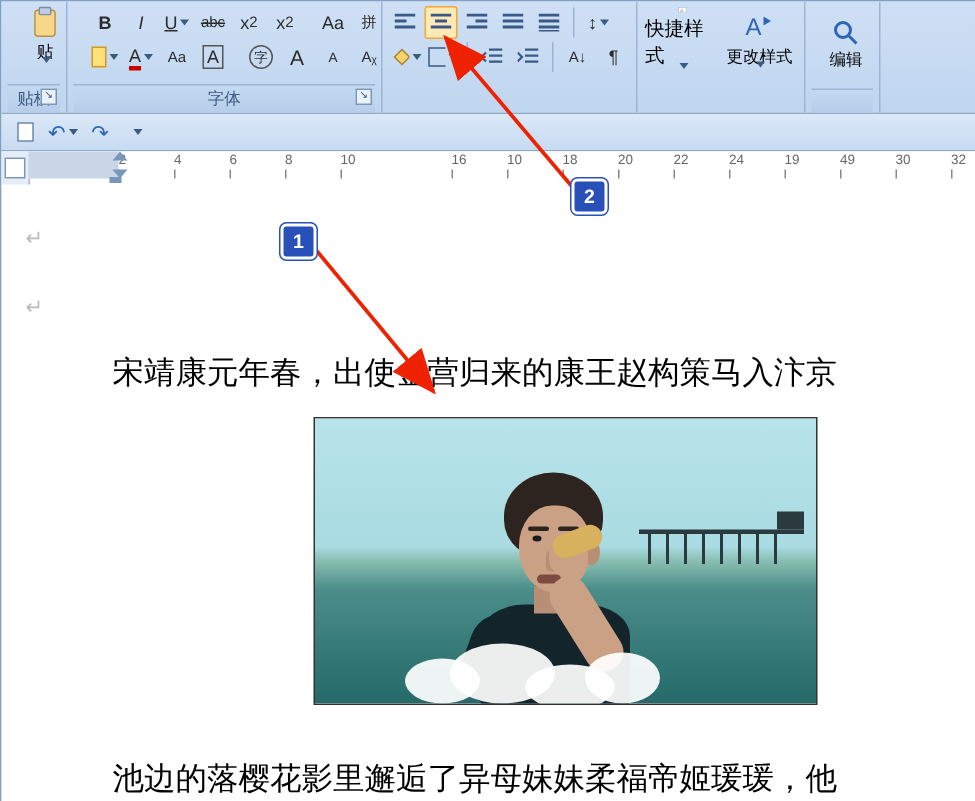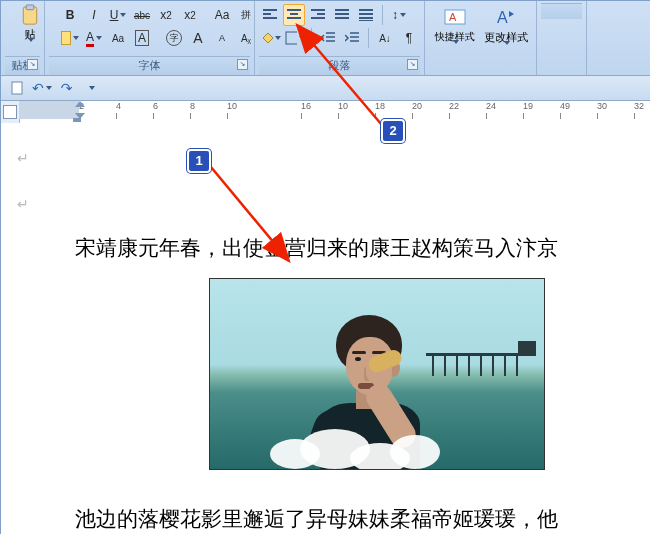--- a/index.html
+++ b/index.html
@@ -215,48 +215,53 @@
           </span>
         <span class="sep"></span>
         <span class="btn">
             <span style="font-size:10px">A↓</span>
           </span>
         <span class="btn">
             <span>¶</span>
           </span>
       </div>
     </div>
-    <div class="group-title">
-      <span>段落</span>
-      <span class="dlaunch">↘</span>
-    </div>
   </div>
 
   <div class="group" style="width:112px">
     <div class="group-body" style="display:flex">
       <div class="big" style="width:52px">
         <svg class="ico24" viewBox="0 0 24 24">
             <rect x="2" y="4" width="20" height="14" fill="#fff" stroke="#6aa0d8"></rect>
             <text x="6" y="15" font-size="11" fill="#c43">A</text>
           </svg>
-        <span style="font-size:10px">快捷样式</span>
+        <span style="font-size:13px">快捷样式</span>
         <span class="drop"></span>
       </div>
       <div class="big" style="width:52px">
         <svg class="ico24" viewBox="0 0 24 24">
             <text x="3" y="17" font-size="16" fill="#2e66b3">A</text>
             <path d="M15 5l5 3-5 3z" fill="#2e66b3"></path>
           </svg>
         <span style="font-size:11px">更改样式</span>
         <span class="drop"></span>
       </div>
     </div>
   </div>
 
   <div class="group edit-group" style="width:50px">
+    <div class="group-body">
+      <div class="big" style="width:44px;height:50px">
+        <svg width="20" height="20">
+            <circle cx="8" cy="8" r="5" fill="none" stroke="#2e66b3" stroke-width="2"></circle>
+            <path d="M12 12l5 5" stroke="#2e66b3" stroke-width="2"></path>
+          </svg>
+        <span style="font-size:11px">编辑</span>
+      </div>
+    </div>
     <div class="group-title">&nbsp;</div>
   </div>
 </div>
 
 <div class="qat">
   <span class="btn">
       <svg width="14" height="14">
         <rect x="2" y="1" width="10" height="12" fill="#fff" stroke="#6a8ab0"></rect>
       </svg>
     </span>

